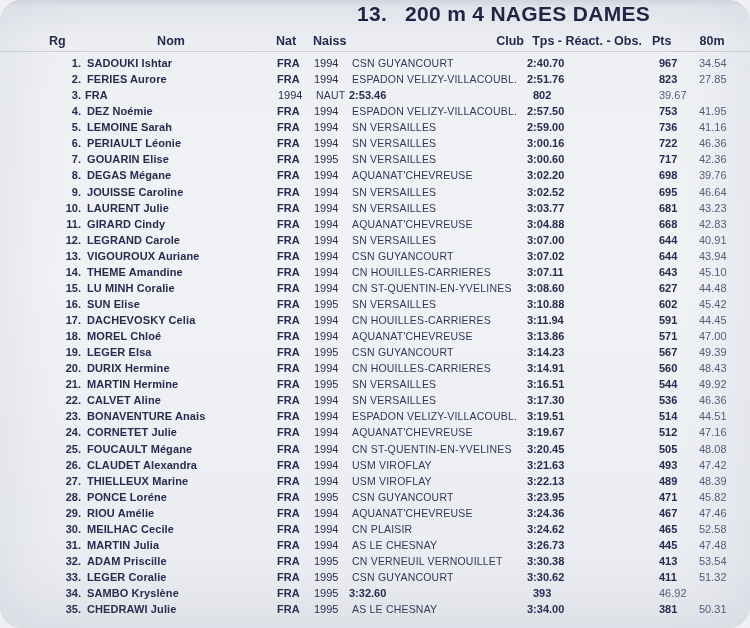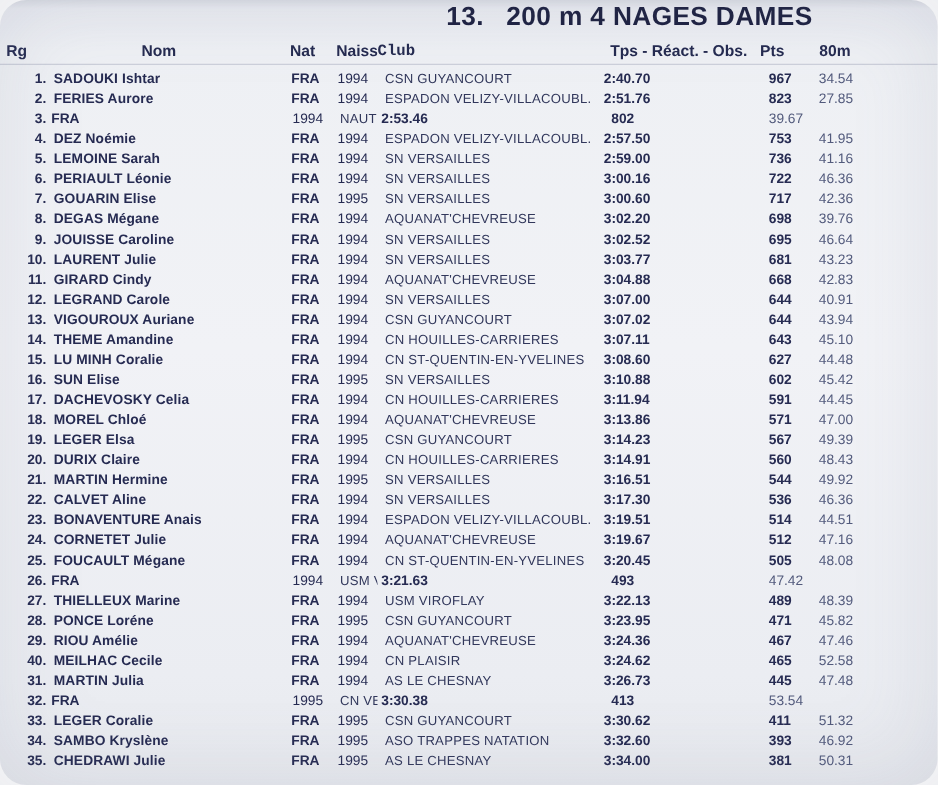--- a/index.html
+++ b/index.html
@@ -19,35 +19,36 @@
   .title-row {
     position:absolute; top:2px; left:357px;
     display:flex; gap:18px;
     font-size:21px; font-weight:bold; color:#1c2040; letter-spacing:0.3px;
     white-space:nowrap;
   }
   .grid {
     display:grid;
     grid-template-columns:38px 192px 36px 36px 178px 126px 40px 44px 1fr;
     width:618px;
+    margin-left:44px;
   }
   .header-row {
     position:absolute; top:32px; left:0;
     font-size:12.5px; font-weight:bold; color:#242a50;
     height:18px; align-items:center;
   }
   .header-line {
     position:absolute; top:51px; left:0; width:750px; height:1px;
     background:rgba(140,147,168,0.35);
   }
   .h-rank  { padding-left:5px; }
   .h-name  { text-align:center; padding-right:14px; }
   .h-nat   { padding-left:2px; }
   .h-naiss { padding-left:3px; }
-  .h-club  { text-align:left;font-family:Liberation Mono, monospace; }
+  .h-club  { text-align:right; }
   .h-time  { text-align:center; }
   .h-pts   { padding-left:2px; }
   .h-50    { text-align:center; }
   .h-100   { padding-left:7px; }
 
   .rows { position:absolute; top:55px; left:0; width:750px; }
   .row  { height:16.07px; align-items:center; font-size:11px; color:#262b52; }
   .cell { white-space:nowrap; overflow:hidden; }
   .c-rank  { text-align:right; font-weight:bold; padding-right:1px; }
   .c-name  { padding-left:5px; font-weight:bold; letter-spacing:0.1px; }
@@ -287,21 +288,21 @@
         <span class="cell c-nat">FRA</span>
         <span class="cell c-naiss">1995</span>
         <span class="cell c-club">CSN GUYANCOURT</span>
         <span class="cell c-time">3:14.23</span>
         <span class="cell c-pts">567</span>
         <span class="cell c-50">49.39</span>
         <span class="cell c-100"></span>
       </div>
       <div class="row grid">
         <span class="cell c-rank">20.</span>
-        <span class="cell c-name">DURIX Claire</span>
+        <span class="cell c-name">DURIX Hermine</span>
         <span class="cell c-nat">FRA</span>
         <span class="cell c-naiss">1994</span>
         <span class="cell c-club">CN HOUILLES-CARRIERES</span>
         <span class="cell c-time">3:14.91</span>
         <span class="cell c-pts">560</span>
         <span class="cell c-50">48.43</span>
         <span class="cell c-100"></span>
       </div>
       <div class="row grid">
         <span class="cell c-rank">21.</span>
@@ -353,20 +354,21 @@
         <span class="cell c-nat">FRA</span>
         <span class="cell c-naiss">1994</span>
         <span class="cell c-club">CN ST-QUENTIN-EN-YVELINES</span>
         <span class="cell c-time">3:20.45</span>
         <span class="cell c-pts">505</span>
         <span class="cell c-50">48.08</span>
         <span class="cell c-100"></span>
       </div>
       <div class="row grid">
         <span class="cell c-rank">26.</span>
+        <span class="cell c-name">CLAUDET Alexandra</span>
         <span class="cell c-nat">FRA</span>
         <span class="cell c-naiss">1994</span>
         <span class="cell c-club">USM VIROFLAY</span>
         <span class="cell c-time">3:21.63</span>
         <span class="cell c-pts">493</span>
         <span class="cell c-50">47.42</span>
         <span class="cell c-100"></span>
       </div>
       <div class="row grid">
         <span class="cell c-rank">27.</span>
@@ -395,21 +397,21 @@
         <span class="cell c-name">RIOU Amélie</span>
         <span class="cell c-nat">FRA</span>
         <span class="cell c-naiss">1994</span>
         <span class="cell c-club">AQUANAT'CHEVREUSE</span>
         <span class="cell c-time">3:24.36</span>
         <span class="cell c-pts">467</span>
         <span class="cell c-50">47.46</span>
         <span class="cell c-100"></span>
       </div>
       <div class="row grid">
-        <span class="cell c-rank">40.</span>
+        <span class="cell c-rank">30.</span>
         <span class="cell c-name">MEILHAC Cecile</span>
         <span class="cell c-nat">FRA</span>
         <span class="cell c-naiss">1994</span>
         <span class="cell c-club">CN PLAISIR</span>
         <span class="cell c-time">3:24.62</span>
         <span class="cell c-pts">465</span>
         <span class="cell c-50">52.58</span>
         <span class="cell c-100"></span>
       </div>
       <div class="row grid">
@@ -418,20 +420,21 @@
         <span class="cell c-nat">FRA</span>
         <span class="cell c-naiss">1994</span>
         <span class="cell c-club">AS LE CHESNAY</span>
         <span class="cell c-time">3:26.73</span>
         <span class="cell c-pts">445</span>
         <span class="cell c-50">47.48</span>
         <span class="cell c-100"></span>
       </div>
       <div class="row grid">
         <span class="cell c-rank">32.</span>
+        <span class="cell c-name">ADAM Priscille</span>
         <span class="cell c-nat">FRA</span>
         <span class="cell c-naiss">1995</span>
         <span class="cell c-club">CN VERNEUIL VERNOUILLET</span>
         <span class="cell c-time">3:30.38</span>
         <span class="cell c-pts">413</span>
         <span class="cell c-50">53.54</span>
         <span class="cell c-100"></span>
       </div>
       <div class="row grid">
         <span class="cell c-rank">33.</span>
@@ -442,21 +445,20 @@
         <span class="cell c-time">3:30.62</span>
         <span class="cell c-pts">411</span>
         <span class="cell c-50">51.32</span>
         <span class="cell c-100"></span>
       </div>
       <div class="row grid">
         <span class="cell c-rank">34.</span>
         <span class="cell c-name">SAMBO Kryslène</span>
         <span class="cell c-nat">FRA</span>
         <span class="cell c-naiss">1995</span>
-        <span class="cell c-club">ASO TRAPPES NATATION</span>
         <span class="cell c-time">3:32.60</span>
         <span class="cell c-pts">393</span>
         <span class="cell c-50">46.92</span>
         <span class="cell c-100"></span>
       </div>
       <div class="row grid">
         <span class="cell c-rank">35.</span>
         <span class="cell c-name">CHEDRAWI Julie</span>
         <span class="cell c-nat">FRA</span>
         <span class="cell c-naiss">1995</span>

